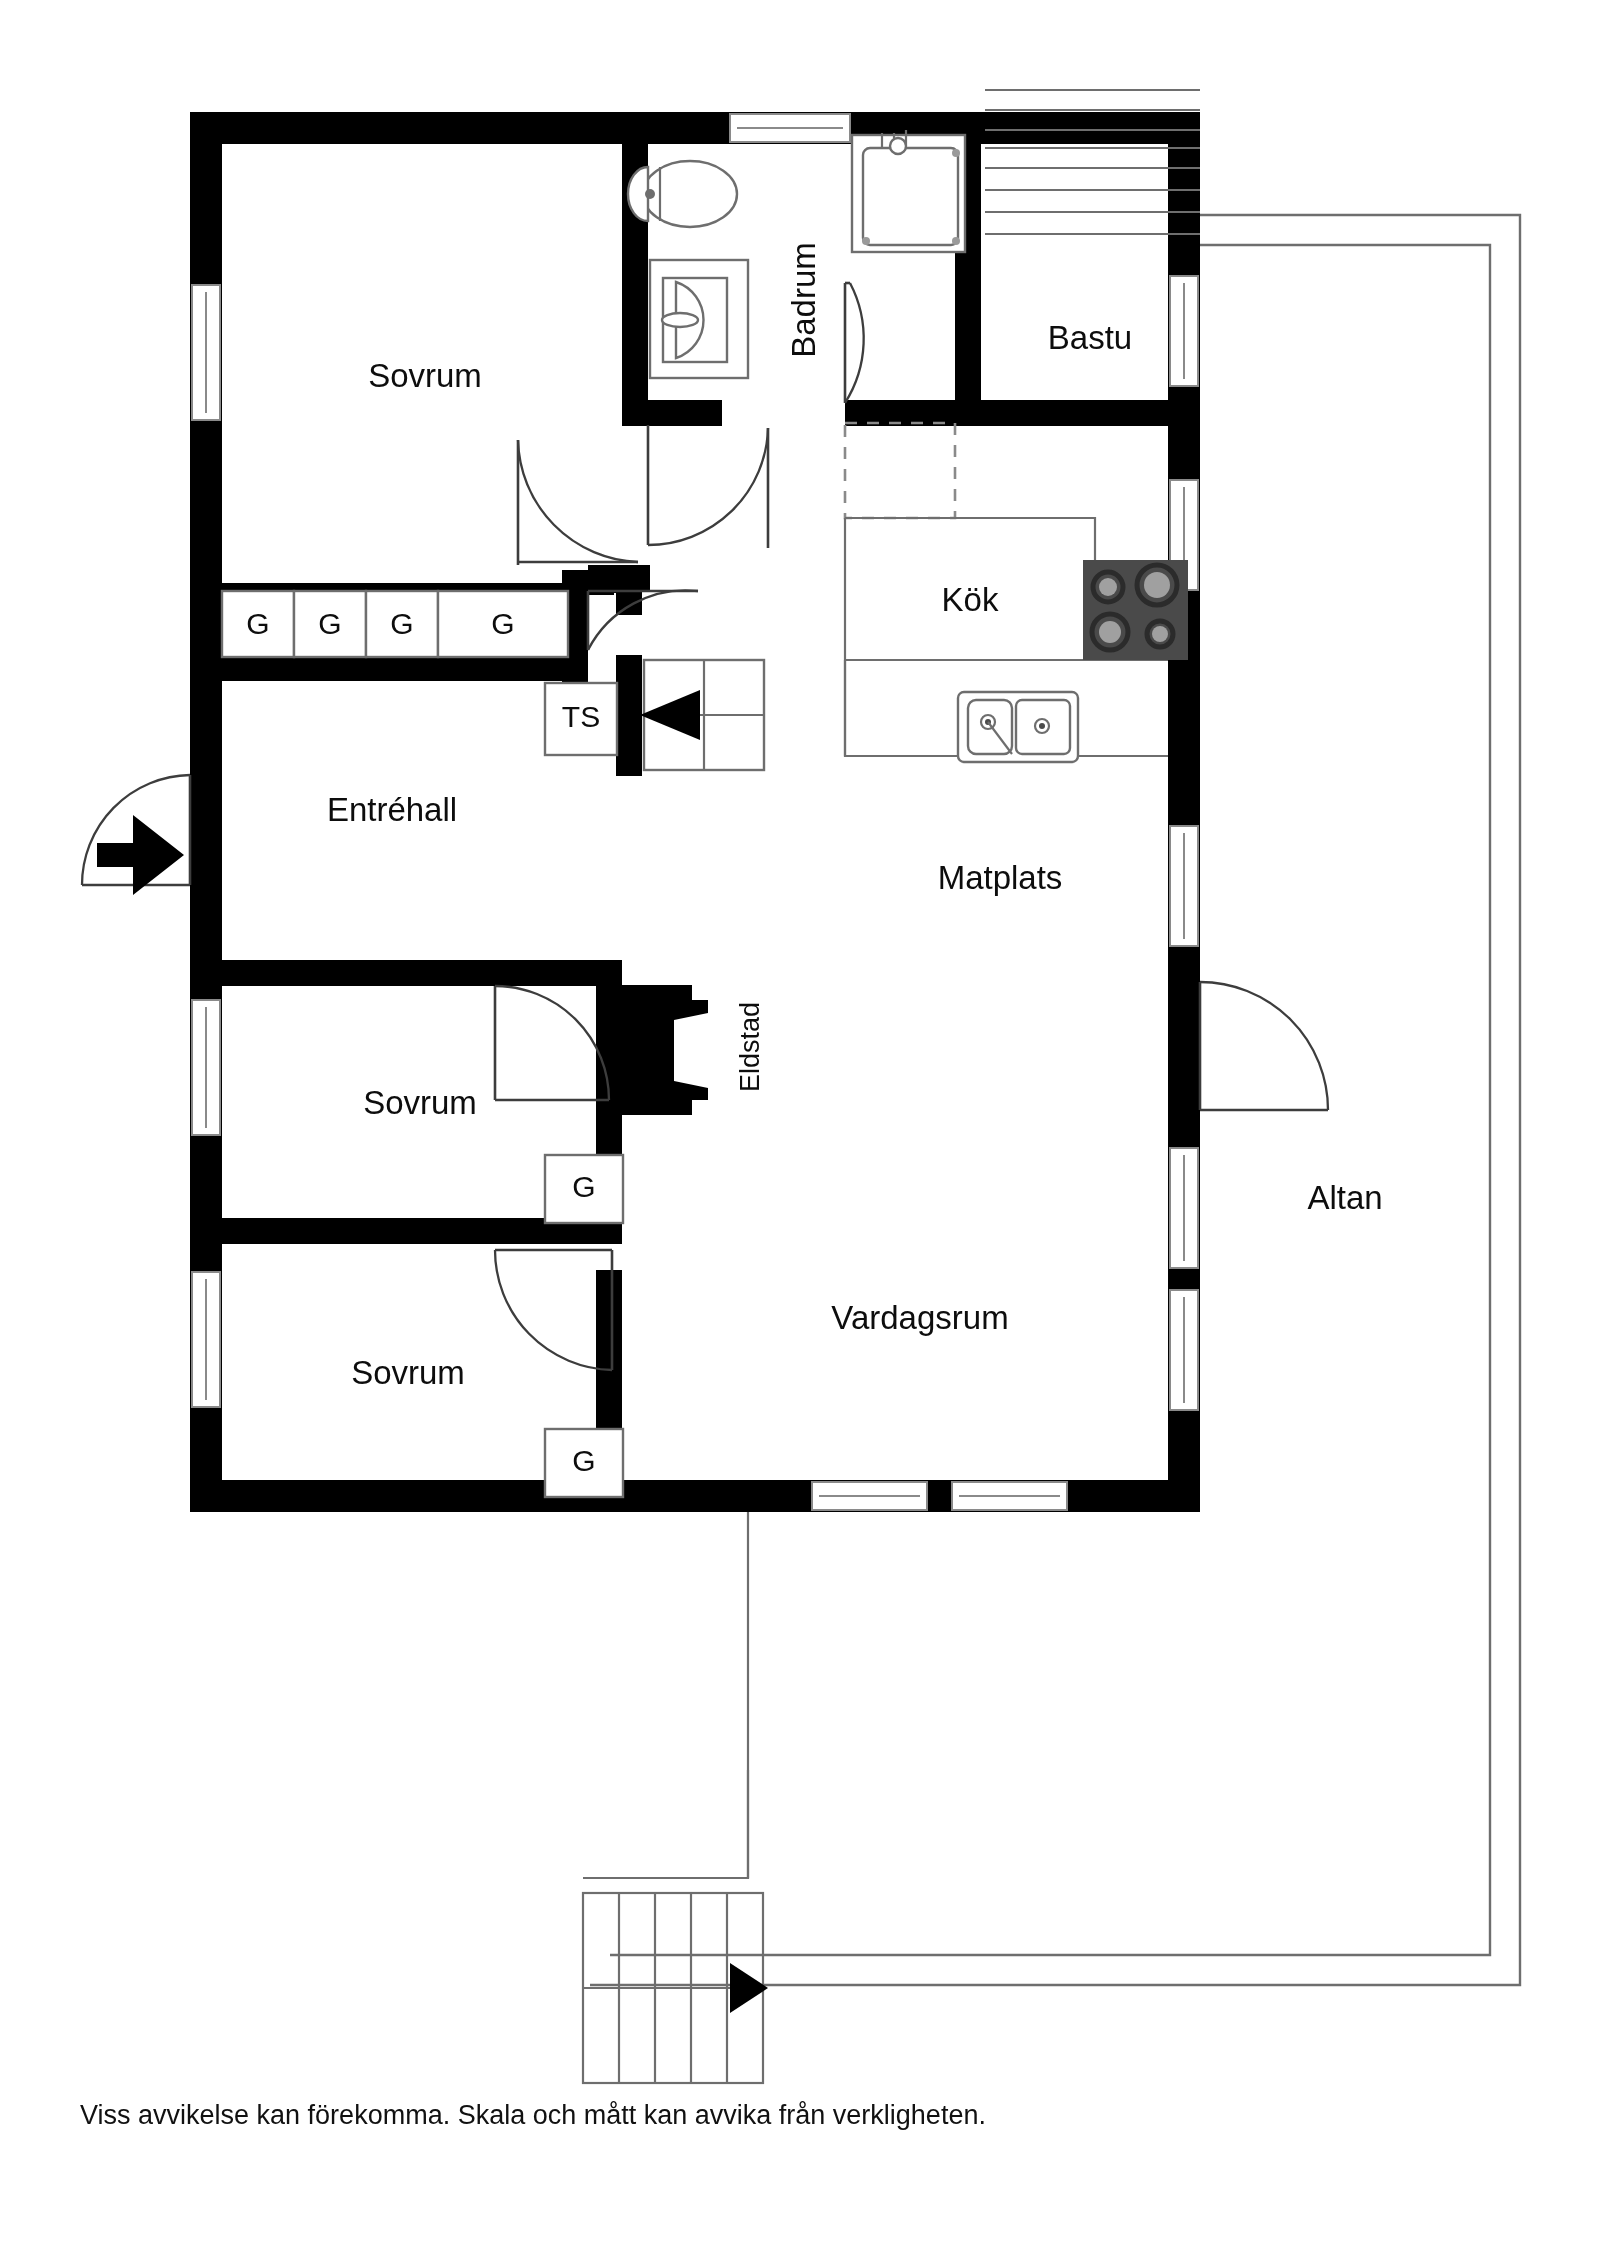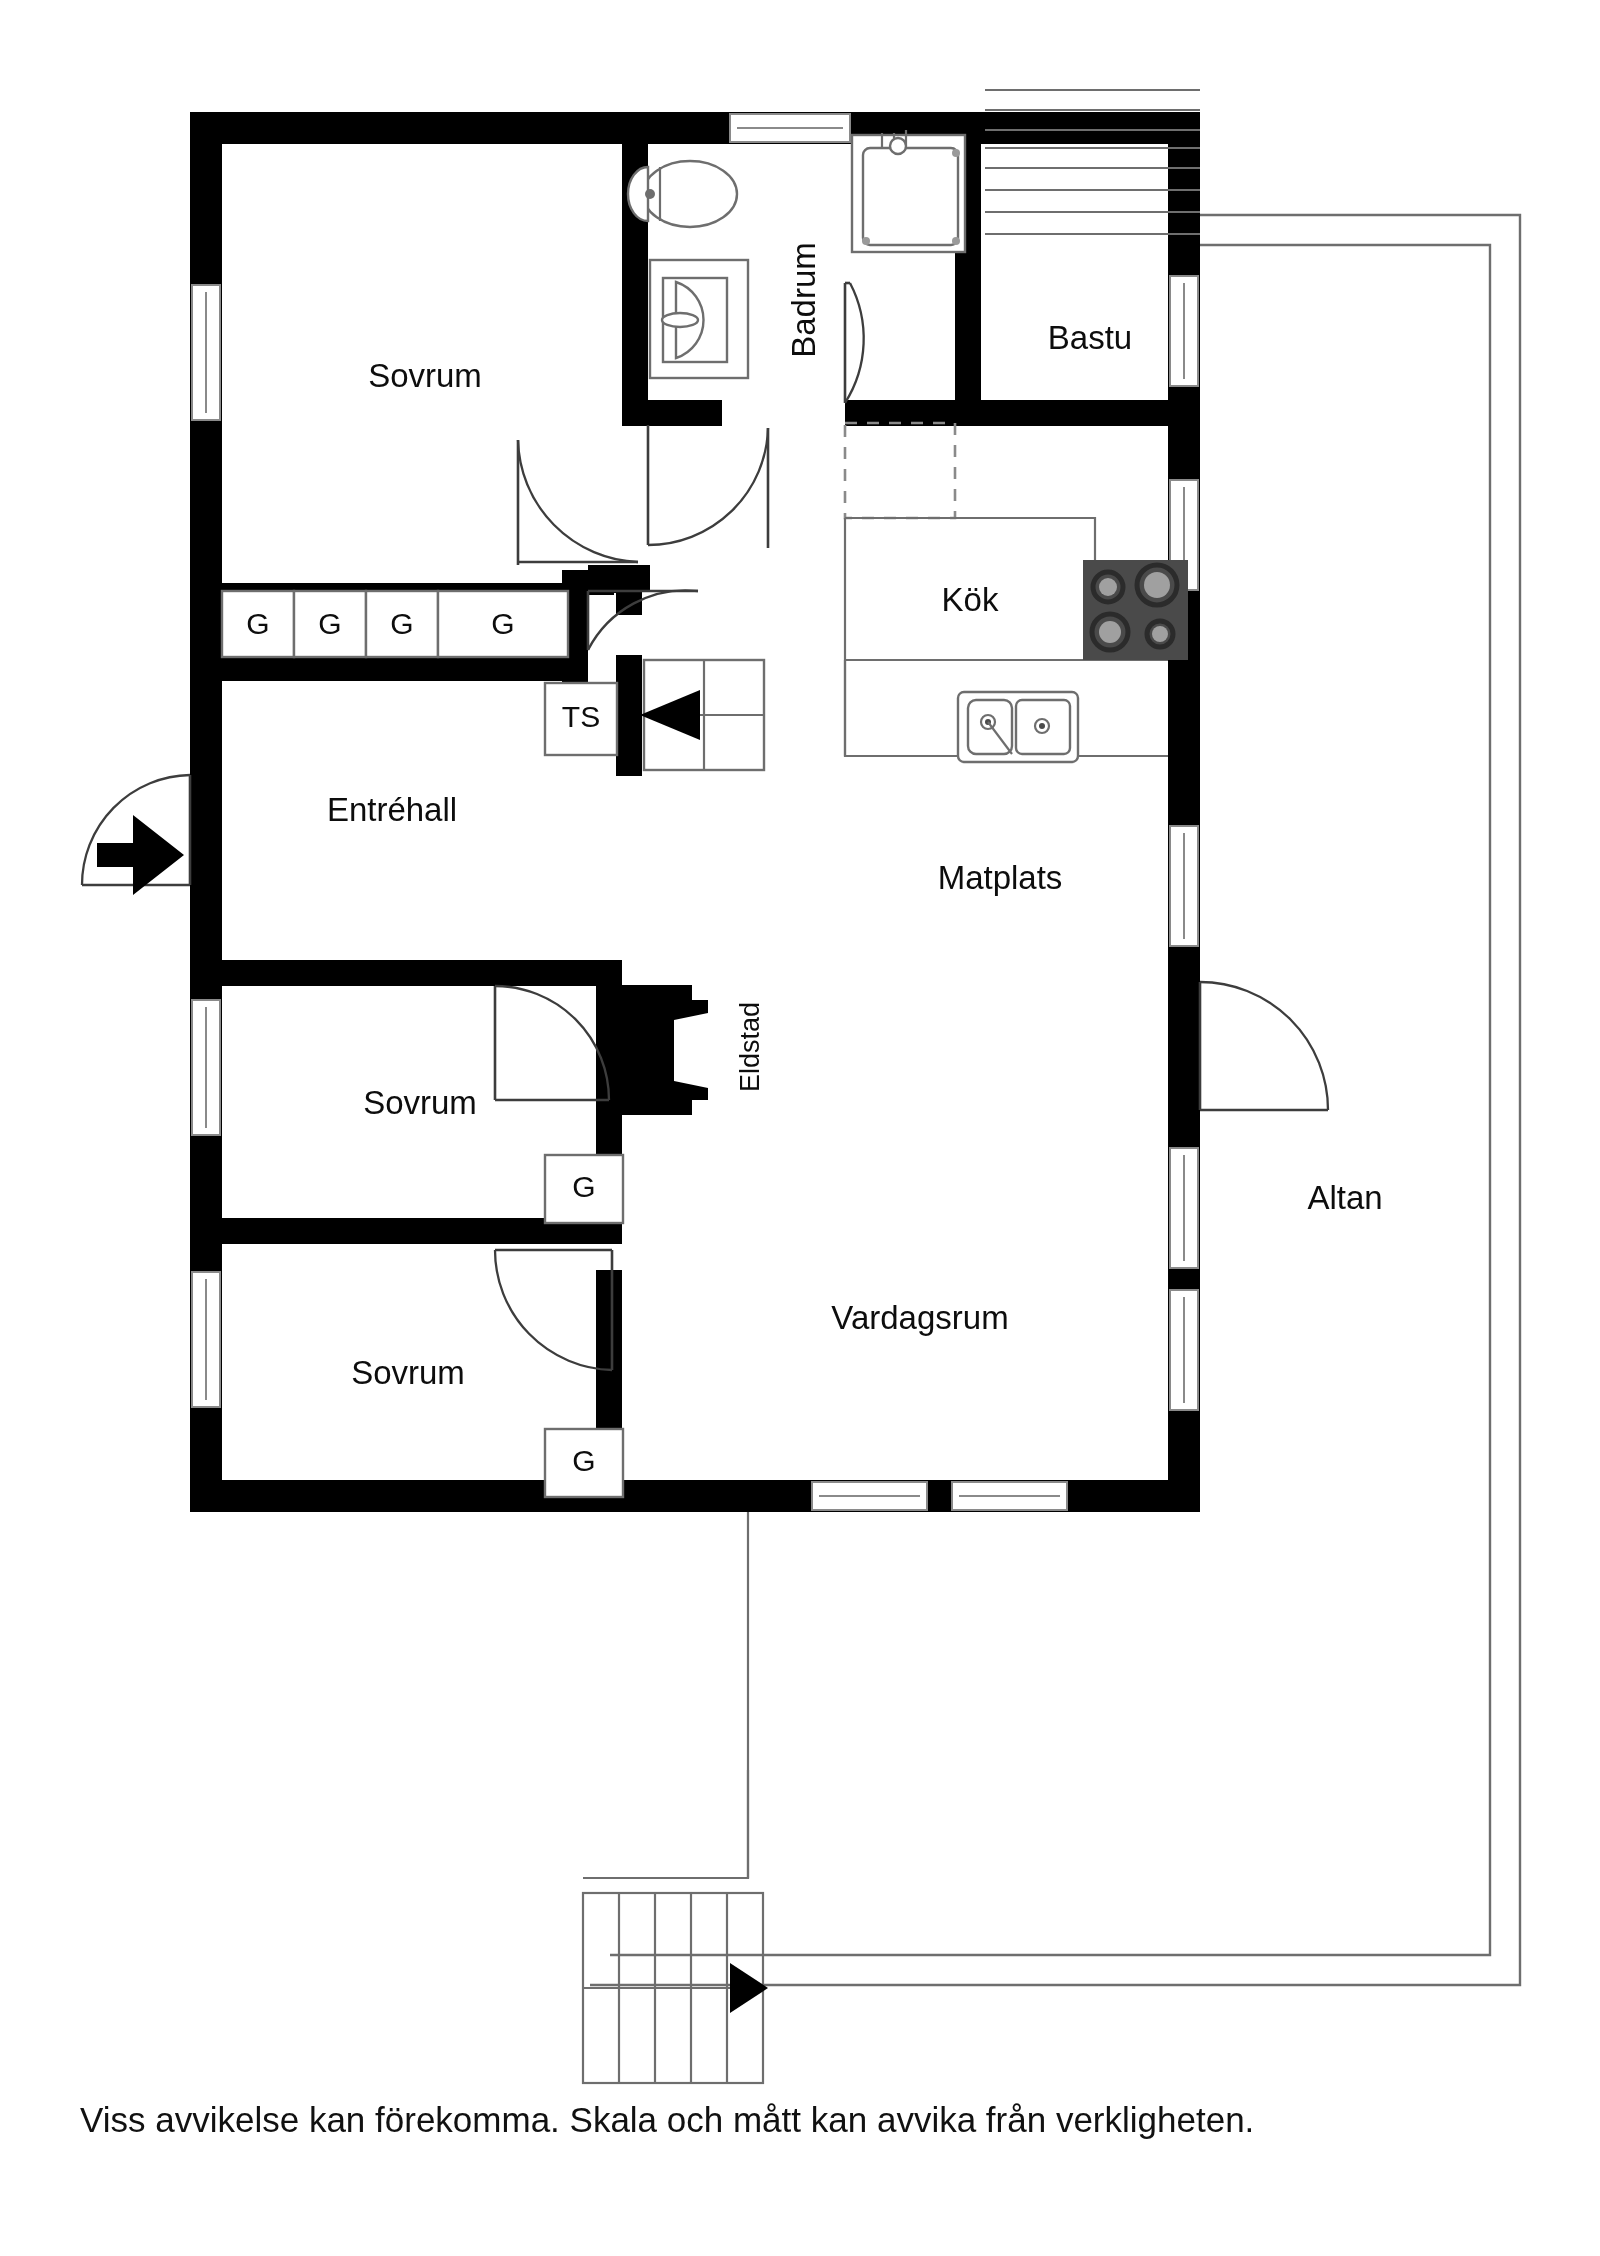--- a/index.html
+++ b/index.html
@@ -61,21 +61,21 @@
     font-size: 30px;
     fill: #0d0d0d;
     text-anchor: middle;
     dominant-baseline: middle;
   }
   .footer-note {
     position: absolute;
     left: 80px;
     top: 2100px;
     font-family: "Liberation Sans", sans-serif;
-    font-size: 35px;
+    font-size: 27px;
     color: #111111;
     white-space: nowrap;
   }
 </style>
 </head>
 <body>
 
 <div id="plan-wrap">
 <svg id="floorplan" viewBox="0 0 1600 2256" xmlns="http://www.w3.org/2000/svg">
 

